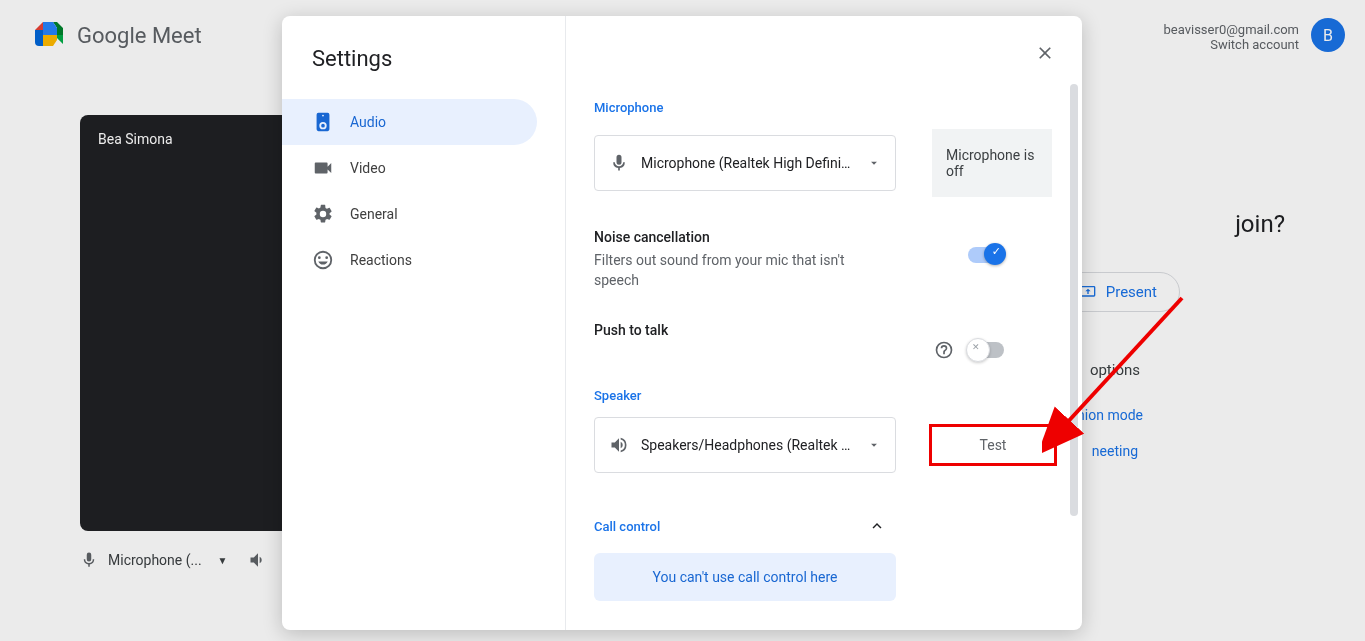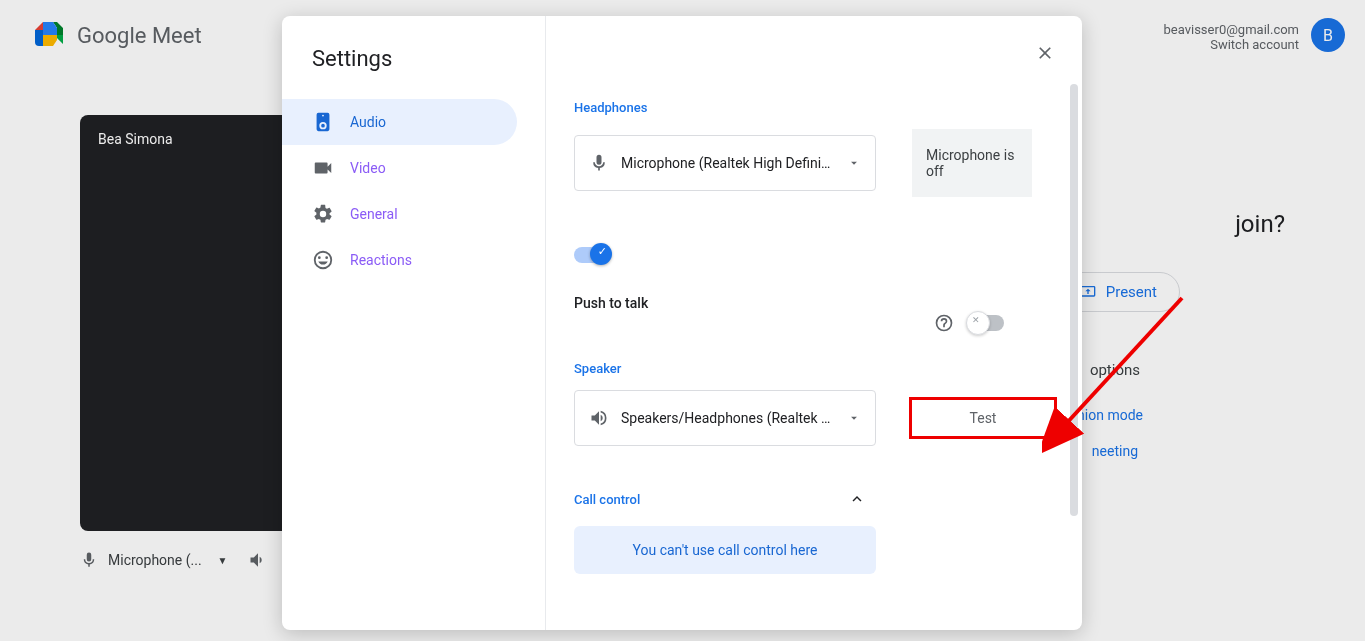--- a/index.html
+++ b/index.html
@@ -30,23 +30,23 @@
     
     
     .join-heading { position: absolute; right: 80px; top: 210px; font-size: 24px; color: #202124; z-index: 0; }
     .present-btn { position: absolute; right: 185px; top: 272px; border: 1px solid #dadce0; background: #fff; border-radius: 24px; padding: 10px 22px; color: #1a73e8; font-size: 15px; display: flex; align-items: center; gap: 10px; z-index: 0; }
     .options-txt { position: absolute; right: 225px; top: 361px; font-size: 15px; color: #3c4043; z-index: 0; }
     .companion-link { position: absolute; right: 222px; top: 407px; color: #1a73e8; font-size: 14px; z-index: 0; }
     .meeting-link { position: absolute; right: 227px; top: 443px; color: #1a73e8; font-size: 14px; z-index: 0; }
     
     
     .modal { position: absolute; left: 282px; top: 16px; width: 800px; height: 614px; background: #fff; border-radius: 8px; box-shadow: 0 4px 20px rgba(0,0,0,0.2); z-index: 10; display: flex; }
-    .modal-sidebar { width: 264px; border-right: 1px solid #e8eaed; padding: 30px 28px 12px 12px; }
+    .modal-sidebar { width: 284px; border-right: 1px solid #e8eaed; padding: 30px 28px 12px 12px; }
     .modal-title { font-size: 22px; color: #202124; padding-left: 18px; margin-bottom: 28px; }
-    .nav-item { display: flex; align-items: center; gap: 16px; padding: 12px 18px; border-radius: 0 24px 24px 0; color: #8b5cf6; font-size: 14px; cursor: pointer; margin-left: -12px; padding-left: 30px; }
+    .nav-item { display: flex; align-items: center; gap: 16px; padding: 12px 18px; border-radius: 0 24px 24px 0; color: #404040; font-size: 14px; cursor: pointer; margin-left: -12px; padding-left: 30px; }
     .nav-item.active { background: #e8f0fe; color: #1967d2; }
     .nav-item.active .nav-icon svg { fill: #1967d2; }
     .nav-icon { width: 22px; height: 22px; display: flex; align-items: center; justify-content: center; }
     .nav-icon svg { fill: #5f6368; width: 22px; height: 22px; }
     
     .modal-content { flex: 1; padding: 28px 28px 0 28px; position: relative; overflow: hidden; }
     .close-btn { position: absolute; right: 18px; top: 18px; width: 38px; height: 38px; display: flex; align-items: center; justify-content: center; cursor: pointer; border-radius: 50%; }
     .close-btn svg { width: 20px; height: 20px; fill: #5f6368; }
     
     .section-label { color: #1a73e8; font-size: 13px; font-weight: 500; margin-top: 56px; }
@@ -188,35 +188,39 @@
   </div>
 
   <div class="modal-content">
     <div class="close-btn">
       <svg viewBox="0 0 24 24">
           <path d="M19 6.41L17.59 5 12 10.59 6.41 5 5 6.41 10.59 12 5 17.59 6.41 19 12 13.41 17.59 19 19 17.59 13.41 12 19 6.41z"></path>
         </svg>
     </div>
     <div class="scrollbar"></div>
 
-    <div class="section-label first">Headphones</div>
+    <div class="section-label first">Microphone</div>
     <div class="dropdown-row">
       <div class="dropdown">
         <svg class="left" viewBox="0 0 24 24">
             <path d="M12 14a3 3 0 003-3V5a3 3 0 00-6 0v6a3 3 0 003 3zm5-3a5 5 0 01-10 0H5a7 7 0 006 6.92V21h2v-3.08A7 7 0 0019 11h-2z"></path>
           </svg>
         <span class="dropdown-text">Microphone (Realtek High Definiti...</span>
         <svg class="arrow" viewBox="0 0 24 24">
             <path d="M7 10l5 5 5-5z"></path>
           </svg>
       </div>
       <div class="mic-status">Microphone is off</div>
     </div>
 
     <div class="setting-row setting-row-flex">
+      <div class="left">
+        <div class="setting-title">Noise cancellation</div>
+        <div class="setting-desc">Filters out sound from your mic that isn't speech</div>
+      </div>
       <div class="toggle-area">
         <div class="toggle on"></div>
       </div>
     </div>
 
     <div class="setting-row setting-row-flex">
       <div class="left">
         <div class="setting-title">Push to talk</div>
       </div>
       <div class="toggle-area">

